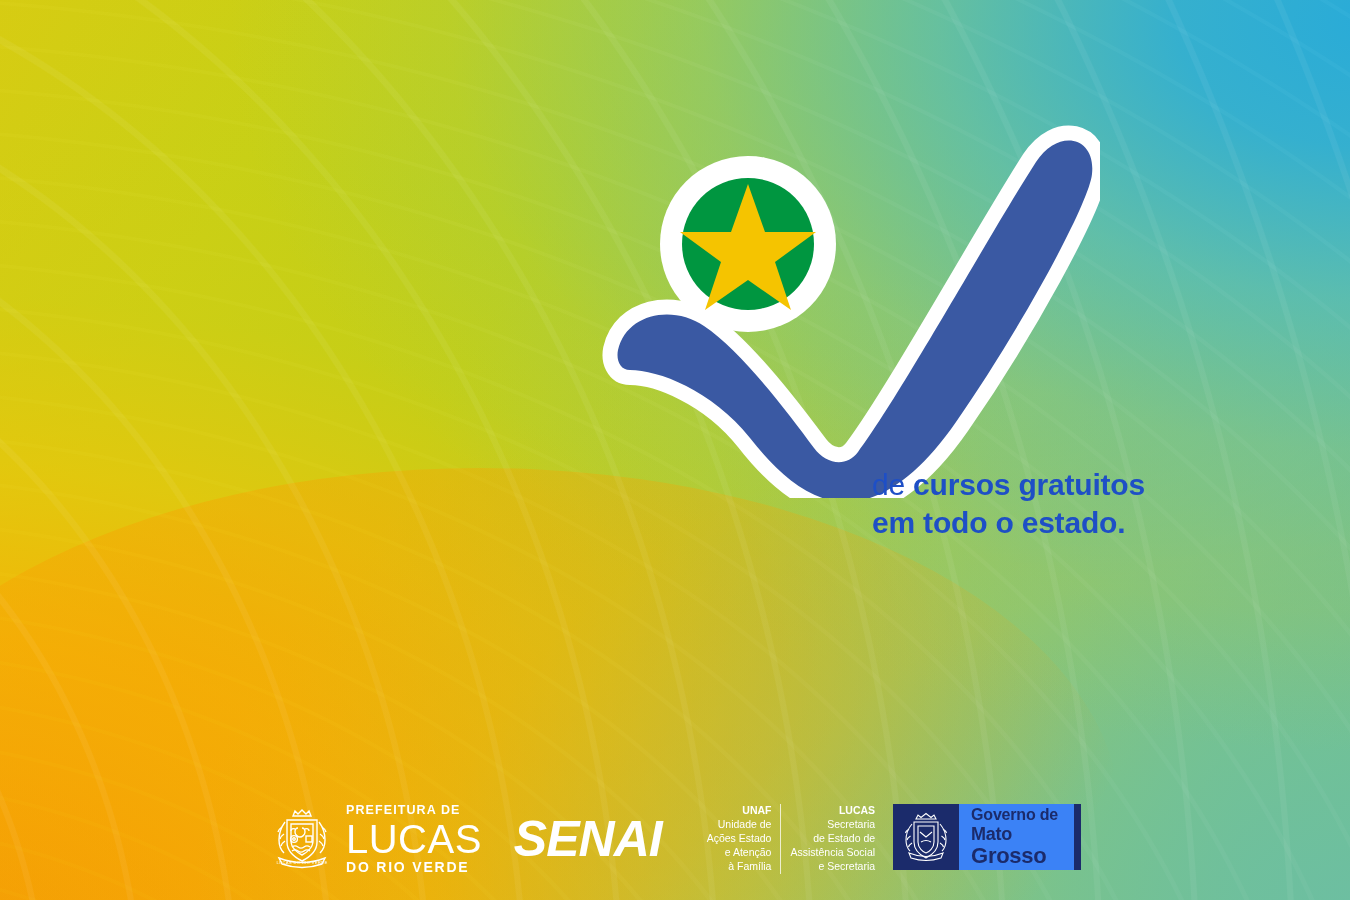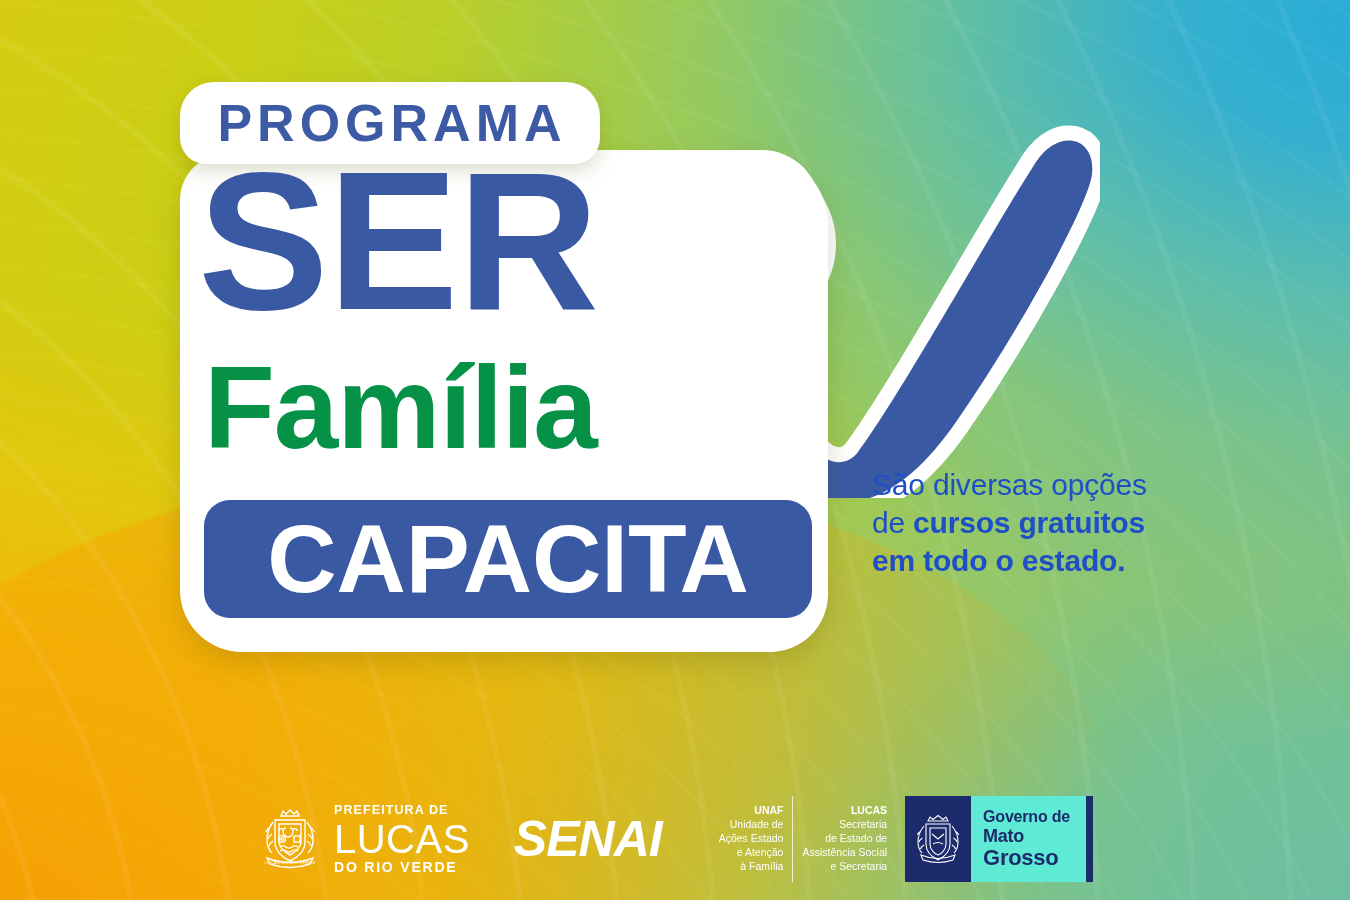--- a/index.html
+++ b/index.html
@@ -228,21 +228,21 @@
     top: 796px;
     width: 1350px;
     height: 86px;
     display: flex;
     align-items: center;
     justify-content: center;
   }
   .footer-inner {
     display: flex;
     align-items: center;
-    gap: 12px;
+    gap: 0px;
   }
 
   
   .lucas-block {
     display: flex;
     align-items: center;
     gap: 11px;
   }
   .crest { width: 66px; height: 66px; }
   .crest svg { display: block; width: 100%; height: 100%; }
@@ -293,24 +293,24 @@
     flex-direction: column;
     justify-content: center;
     padding: 0 9px;
   }
   .txt-col .acr { font-weight: 700; }
   .txt-col.with-rule { border-right: 1px solid rgba(255,255,255,0.75); }
 
   
   .gov-mt {
     margin-left: 9px;
-    height: 86px;
+    height: 66px;
     display: flex;
     align-items: stretch;
-    background: #5eead4;
+    background: #3b82f6;
     position: relative;
   }
   .gov-mt-crest {
     width: 66px;
     background: #1b2b6b;
     display: flex;
     align-items: center;
     justify-content: center;
   }
   .gov-mt-crest svg { width: 46px; height: 50px; display: block; }
@@ -377,39 +377,22 @@
                L 175 144
                L 191 192
                L 148 162
                L 105 192
                L 121 144
                L 80 114
                L 131 114 Z" fill="#f5c400"></path>
     </svg>
   </div>
 
-  <div id="logo-lockup">
-
-    <div class="white-blob"></div>
-
-    <div class="programa-badge">
-      <span class="programa-text">PROGRAMA</span>
-    </div>
-
-    <div class="ser-text">SER</div>
-
-    <div class="familia-text">Família</div>
-
-    <div class="capacita-pill">
-      <span class="capacita-text">CAPACITA</span>
-    </div>
-  </div>
 
   <div id="tagline">
-    <span class="ln">São diversas opções</span>
     <span class="ln"><span>de </span><b>cursos gratuitos</b></span>
     <span class="ln"><b>em todo o estado.</b></span>
   </div>
 
   <div id="footer">
     <div class="footer-inner">
 
       <div class="lucas-block">
         <div class="crest">
           <svg viewBox="0 0 66 66" xmlns="http://www.w3.org/2000/svg">

